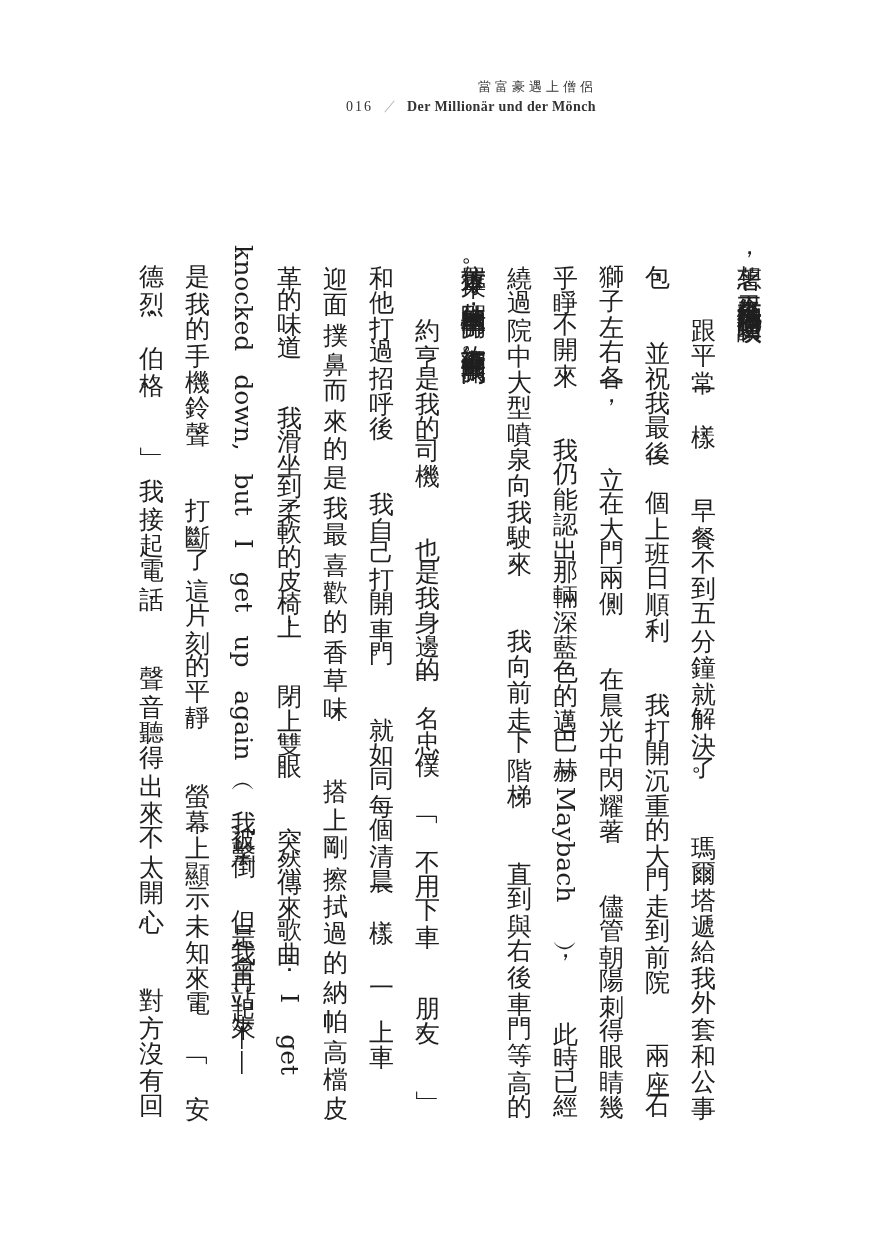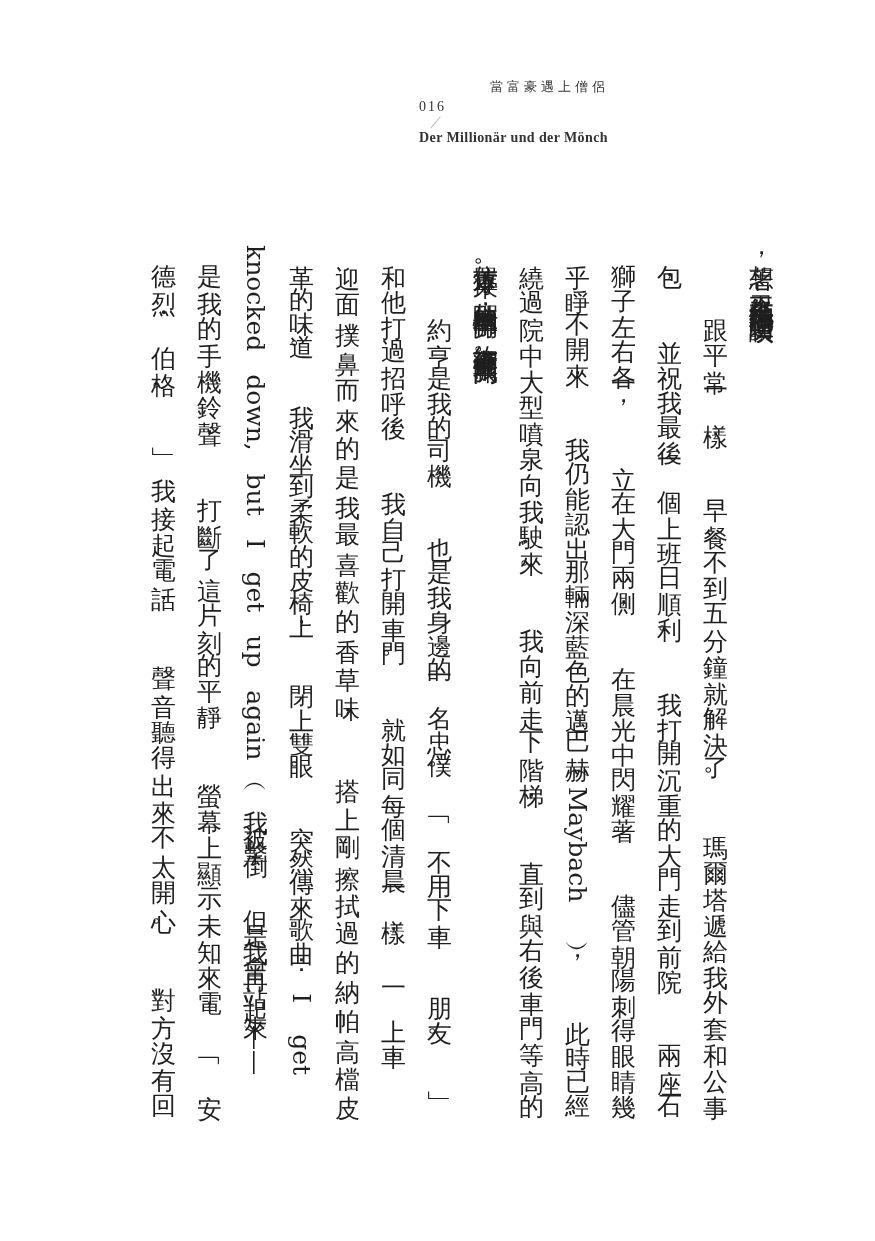--- a/index.html
+++ b/index.html
@@ -10,21 +10,21 @@
     body {
       width: 875px;
       height: 1241px;
       position: relative;
       overflow: hidden;
       color: #1f1f1f;
       font-family: "Liberation Serif", "DejaVu Serif", serif;
     }
     .page {
       position: absolute;
-      left: 16px; top: 0;
+      left: 4px; top: 0;
       width: 711px; height: 1241px;
       background: #ffffff;
     }
     
     .running-title {
       position: absolute;
       right: 118px;
       top: 78px;
       font-size: 13px;
       letter-spacing: 4px;
@@ -35,21 +35,20 @@
     .running-sub {
       position: absolute;
       right: 119px;
       top: 99px;
       display: flex;
       align-items: flex-start;
       font-size: 14px;
       color: #333333;
       white-space: nowrap;
       font-family: "Liberation Serif", "DejaVu Serif", serif;
-      flex-direction: column;
     }
     .page-number {
       letter-spacing: 2px;
     }
     .separator-slash {
       display: inline-block;
       width: 1px;
       height: 15px;
       background: #b5b5b5;
       transform: rotate(40deg);

